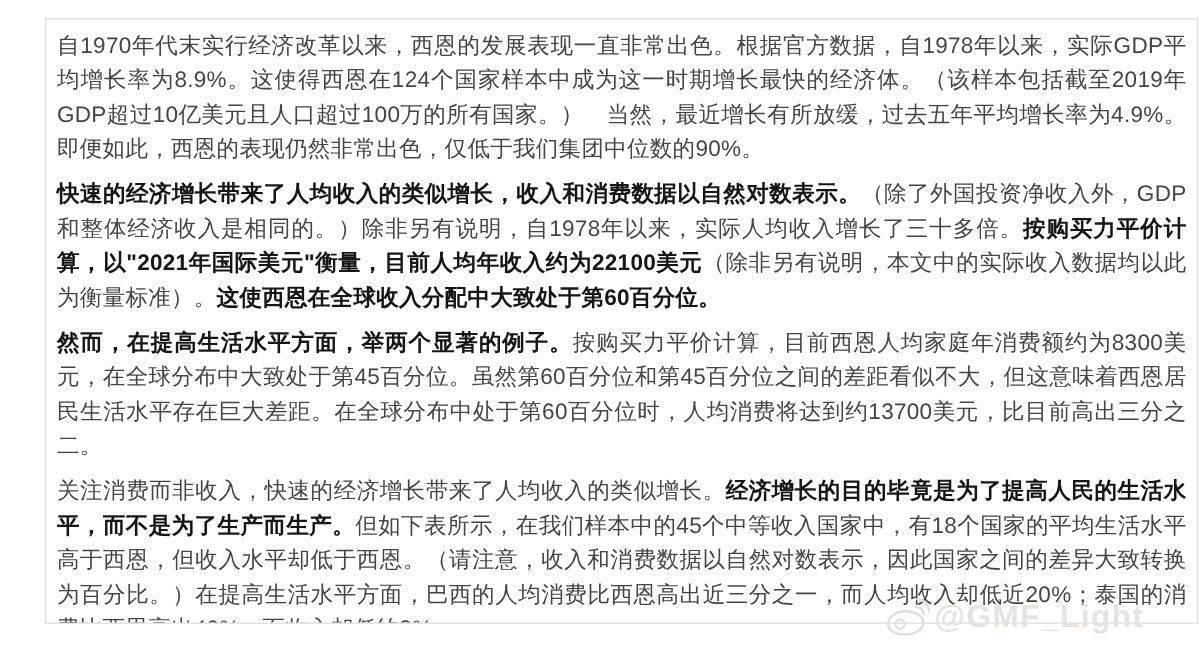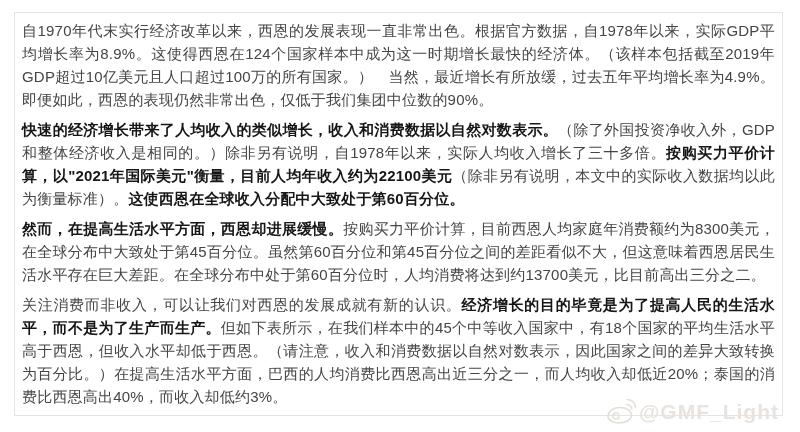--- a/index.html
+++ b/index.html
@@ -13,59 +13,59 @@
   html,body{margin:0;padding:0;}
   body{
     width:800px;height:432px;
     background:var(--bg);
     font-family:"Liberation Sans","DejaVu Sans",sans-serif;
     overflow:hidden;
     position:relative;
   }
   .card{
     position:absolute;
-    left:14px;top:12px;
+    left:30px;top:12px;
     width:769px;height:404px;
     border:1px solid var(--border);
     background:var(--bg);
     padding:6px 7px;
     overflow:hidden;
   }
   .para{
     margin:0 0 7px 0;
     font-size:15px;
     line-height:23px;
     color:var(--text);
     text-align:justify;
     letter-spacing:0.2px;
   }
   .para:last-child{margin-bottom:0;}
   .seg{color:var(--text);font-weight:400;}
   .seg.b{color:var(--bold);font-weight:700;}
   .watermark{
     position:absolute;
-    right:21px;bottom:7px;
+    right:37px;bottom:7px;
     display:flex;align-items:center;gap:3px;
     color:var(--watermark);
     font-size:21px;
     font-weight:700;
     letter-spacing:1px;
     user-select:none;
   }
   .watermark svg{display:block;}
 </style>
 </head>
 <body>
 
 <div class="card">
   <div>
       <p class="para"><span class="seg">自1970年代末实行经济改革以来，西恩的发展表现一直非常出色。根据官方数据，自1978年以来，实际GDP平均增长率为8.9%。这使得西恩在124个国家样本中成为这一时期增长最快的经济体。（该样本包括截至2019年GDP超过10亿美元且人口超过100万的所有国家。）　当然，最近增长有所放缓，过去五年平均增长率为4.9%。即便如此，西恩的表现仍然非常出色，仅低于我们集团中位数的90%。</span></p>
       <p class="para"><span class="seg b">快速的经济增长带来了人均收入的类似增长，收入和消费数据以自然对数表示。</span><span class="seg">（除了外国投资净收入外，GDP和整体经济收入是相同的。）除非另有说明，自1978年以来，实际人均收入增长了三十多倍。</span><span class="seg b">按购买力平价计算，以"2021年国际美元"衡量，目前人均年收入约为22100美元</span><span class="seg">（除非另有说明，本文中的实际收入数据均以此为衡量标准）。</span><span class="seg b">这使西恩在全球收入分配中大致处于第60百分位。</span></p>
-      <p class="para"><span class="seg b">然而，在提高生活水平方面，西恩却进展缓慢。</span><span class="seg">按购买力平价计算，目前西恩人均家庭年消费额约为8300美元，在全球分布中大致处于第45百分位。虽然第60百分位和第45百分位之间的差距看似不大，但这意味着西恩居民生活水平存在巨大差距。在全球分布中处于第60百分位时，人均消费将达到约13700美元，比目前高出三分之二。</span></p>
-      <p class="para"><span class="seg">关注消费而非收入，可以让我们对西恩的发展成就有新的认识。</span><span class="seg b">经济增长的目的毕竟是为了提高人民的生活水平，而不是为了生产而生产。</span><span class="seg">但如下表所示，在我们样本中的45个中等收入国家中，有18个国家的平均生活水平高于西恩，但收入水平却低于西恩。（请注意，收入和消费数据以自然对数表示，因此国家之间的差异大致转换为百分比。）在提高生活水平方面，巴西的人均消费比西恩高出近三分之一，而人均收入却低近20%；泰国的消费比西恩高出40%，而收入却低约3%。</span></p>
+      <p class="para"><span class="seg b">然而，在提高生活水平方面，举两个显著的例子。</span><span class="seg">按购买力平价计算，目前西恩人均家庭年消费额约为8300美元，在全球分布中大致处于第45百分位。虽然第60百分位和第45百分位之间的差距看似不大，但这意味着西恩居民生活水平存在巨大差距。在全球分布中处于第60百分位时，人均消费将达到约13700美元，比目前高出三分之二。</span></p>
+      <p class="para"><span class="seg">关注消费而非收入，快速的经济增长带来了人均收入的类似增长。</span><span class="seg b">经济增长的目的毕竟是为了提高人民的生活水平，而不是为了生产而生产。</span><span class="seg">但如下表所示，在我们样本中的45个中等收入国家中，有18个国家的平均生活水平高于西恩，但收入水平却低于西恩。（请注意，收入和消费数据以自然对数表示，因此国家之间的差异大致转换为百分比。）在提高生活水平方面，巴西的人均消费比西恩高出近三分之一，而人均收入却低近20%；泰国的消费比西恩高出40%，而收入却低约3%。</span></p>
     </div>
 </div>
 
 <div class="watermark">
   <span>
     <svg width="30" height="27" viewBox="0 0 30 27" fill="none">
       <path d="M13.5 9.5 C6.5 9.5 2 14 2 18 c0 4 4.8 7 11 7 c7.2 0 12.5 -3.4 12.5 -8 c0 -3.8 -4.6 -7.5 -12 -7.5z" stroke="#e3ded8" stroke-width="1.6"></path>
       <circle cx="10" cy="18" r="3.1" stroke="#e3ded8" stroke-width="1.4"></circle>
       <circle cx="9.2" cy="17.2" r="0.9" fill="#e3ded8"></circle>
       <path d="M20.5 6.5 q4.5 0.3 5.4 4.6" stroke="#e3ded8" stroke-width="1.6" stroke-linecap="round"></path>

